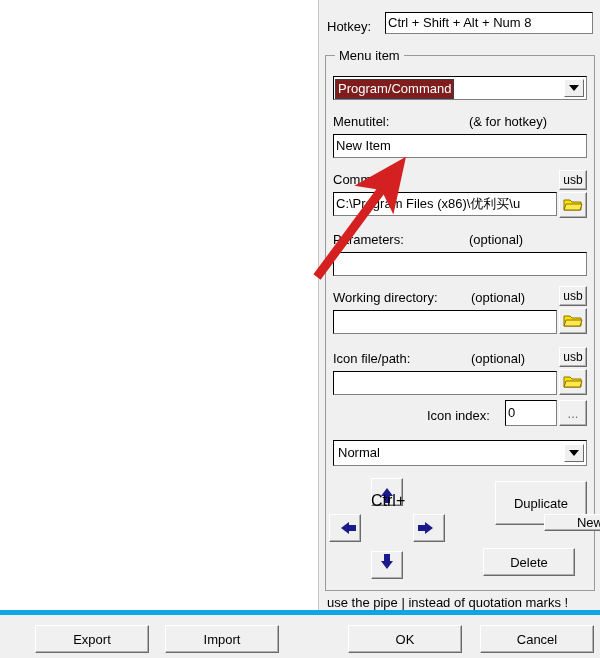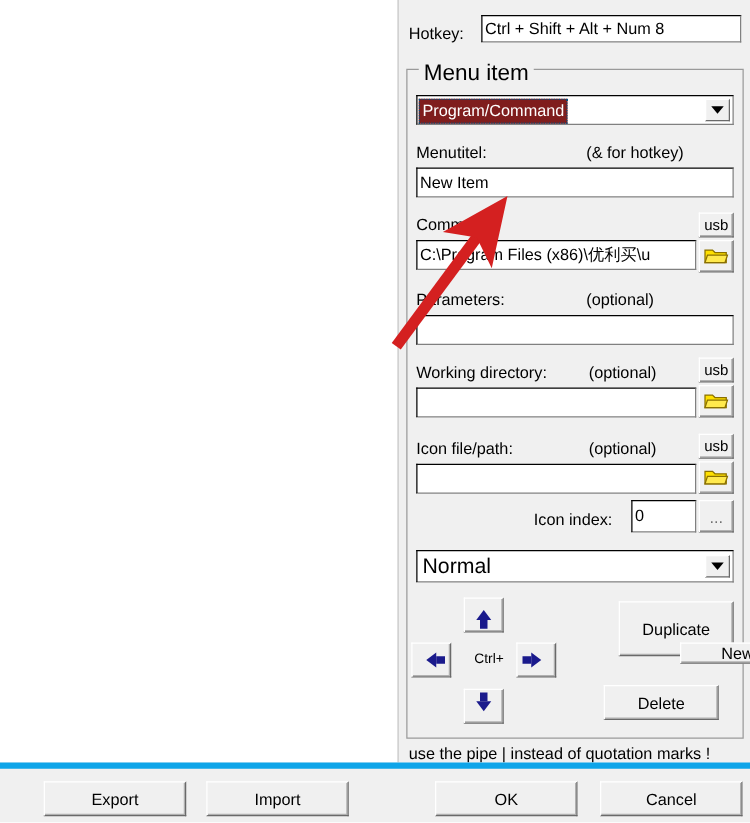--- a/index.html
+++ b/index.html
@@ -88,21 +88,21 @@
     width: 270px; height: 536px;
     border: 1px solid #9a9a9a;
     box-sizing: border-box;
     background: transparent;
   }
   #menu-item-legend {
     position: absolute;
     left: 16px; top: 48px;
     background: #f0f0f0;
     padding: 0 4px;
-    font-size: 18px;
+    font-size: 13px;
   }
 
   
   #type-combo {
     position: absolute; left: 14px; top: 76px;
     width: 254px; height: 24px;
     background: #ffffff;
     border: 1px solid #000;
     border-right-color: #808080;
     border-bottom-color: #808080;
@@ -176,33 +176,33 @@
   
   #state-combo {
     position: absolute; left: 14px; top: 440px;
     width: 254px; height: 26px;
     background: #ffffff;
     border: 1px solid #000;
     border-right-color: #808080;
     border-bottom-color: #808080;
     box-sizing: border-box;
   }
-  #state-combo-value { position: absolute; left: 4px; top: 2px; line-height: 20px; font-size: 17px; }
+  #state-combo-value { position: absolute; left: 4px; top: 2px; line-height: 20px; font-size: 13px; }
   #state-combo .combo-arrow-box { top: 3px; height: 18px; }
 
   
   .arrow-btn {
     position: absolute;
     width: 32px; height: 28px;
   }
   #arrow-up    { left: 52px;  top: 478px; }
   #arrow-left  { left: 10px;  top: 514px; }
   #arrow-right { left: 94px;  top: 514px; }
   #arrow-down  { left: 52px;  top: 551px; }
-  #ctrl-label  { position: absolute; left: 52px; top: 521px; width: 32px; text-align: right; font-size: 11px; }
+  #ctrl-label  { position: absolute; left: 52px; top: 492px; width: 32px; text-align: right; font-size: 16px; }
 
   .ar { width: 0; height: 0; }
   .ar-up    { border-left: 6px solid transparent; border-right: 6px solid transparent; border-bottom: 8px solid #1a1a8c; position: relative; }
   .ar-stem-v{ position: absolute; left: -3px; top: 8px; width: 6px; height: 7px; background: #1a1a8c; }
   .ar-down  { border-left: 6px solid transparent; border-right: 6px solid transparent; border-top: 8px solid #1a1a8c; position: relative; }
   .ar-stem-vu{position: absolute; left: -3px; top: -15px; width: 6px; height: 7px; background: #1a1a8c; }
   .ar-left  { border-top: 6px solid transparent; border-bottom: 6px solid transparent; border-right: 8px solid #1a1a8c; position: relative; }
   .ar-stem-hr{position: absolute; left: 8px; top: -3px; width: 7px; height: 6px; background: #1a1a8c; }
   .ar-right { border-top: 6px solid transparent; border-bottom: 6px solid transparent; border-left: 8px solid #1a1a8c; position: relative; }
   .ar-stem-hl{position: absolute; left: -15px; top: -3px; width: 7px; height: 6px; background: #1a1a8c; }

